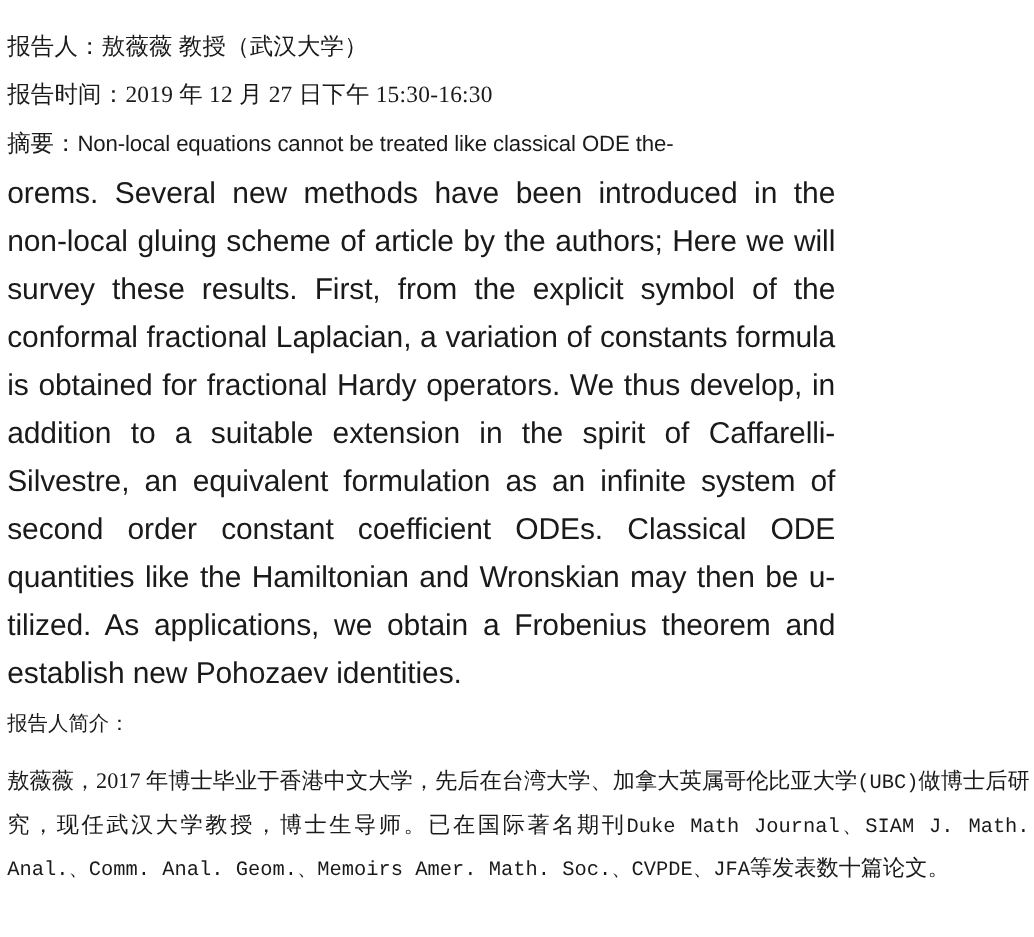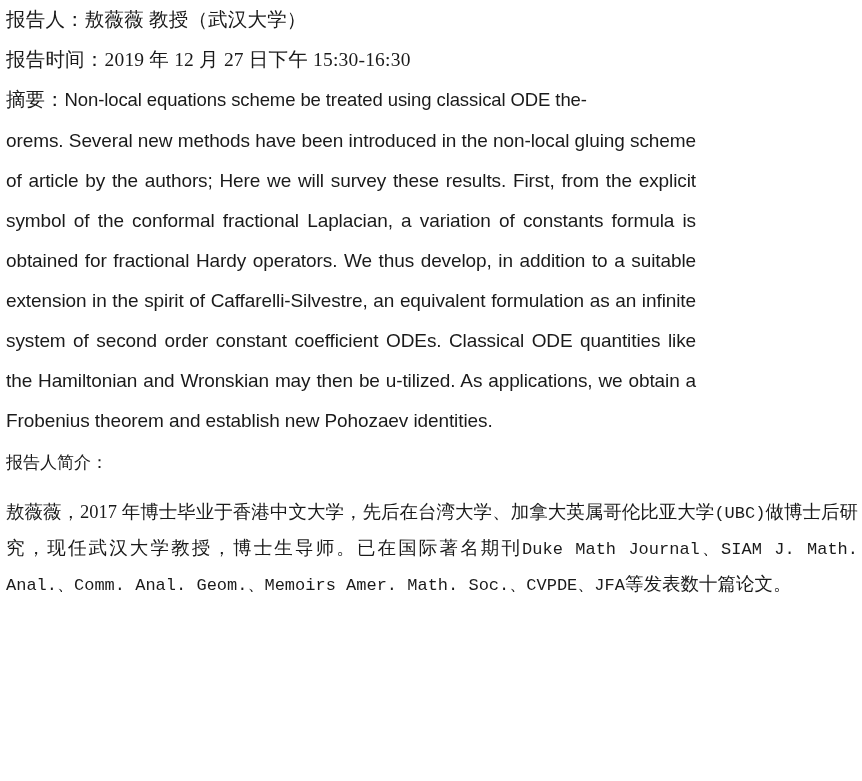--- a/index.html
+++ b/index.html
@@ -11,21 +11,21 @@
     height: 781px;
     background: #ffffff;
     font-family: "Liberation Serif", serif;
     color: #1a1a1a;
     overflow: hidden;
   }
   .page {
     width: 862px;
     height: 781px;
     box-sizing: border-box;
-    padding: 0 6px 0 6px;
+    padding: 20px 6px 0 6px;
     position: relative;
   }
   .meta-line {
     font-family: "Liberation Serif", serif;
     font-size: 19.5px;
     line-height: 40px;
     white-space: nowrap;
     letter-spacing: 0.2px;
   }
   .abstract-block {
@@ -39,21 +39,21 @@
     font-family: "Liberation Sans", sans-serif;
     font-size: 18.5px;
     letter-spacing: -0.1px;
   }
   .abstract-para {
     margin: 0;
     text-align: justify;
     text-justify: inter-word;
     width: 690px;
     font-family: "Liberation Sans", sans-serif;
-    font-size: 19px;
+    font-size: 25px;
     line-height: 40px;
     letter-spacing: -0.1px;
   }
   .bio-heading {
     font-family: "Liberation Serif", serif;
     font-size: 17px;
     line-height: 40px;
     margin-top: 2px;
   }
   .bio-body {
@@ -71,21 +71,21 @@
 </style>
 </head>
 <body>
 
 <div class="page">
 
   <div class="meta-line">报告人：敖薇薇 教授（武汉大学）</div>
   <div class="meta-line">报告时间：2019 年 12 月 27 日下午 15:30-16:30</div>
 
   <div class="abstract-block">
-    <span class="abstract-label">摘要：</span><span class="abstract-text">Non-local equations scheme be treated using classical ODE the-</span>
+    <span class="abstract-label">摘要：</span><span class="abstract-text">Non-local equations cannot be treated like classical ODE the-</span>
     <p class="abstract-para">orems. Several new methods have been introduced in the non-local gluing scheme of article by the authors; Here we will survey these results. First, from the explicit symbol of the conformal fractional Laplacian, a variation of constants formula is obtained for fractional Hardy operators. We thus develop, in addition to a suitable extension in the spirit of Caffarelli-Silvestre, an equivalent formulation as an infinite system of second order constant coefficient ODEs. Classical ODE quantities like the Hamiltonian and Wronskian may then be u-tilized. As applications, we obtain a Frobenius theorem and establish new Pohozaev identities.</p>
   </div>
 
   <div class="bio-heading">报告人简介：</div>
 
   <div class="bio-body">
     <span>敖薇薇，2017 年博士毕业于香港中文大学，先后在台湾大学、加拿大英属哥伦比亚大学</span><span class="mono">(UBC)</span><span>做博士后研究，现任武汉大学教授，博士生导师。已在国际著名期刊</span><span class="mono">Duke Math Journal、SIAM J. Math. Anal.、Comm. Anal. Geom.、Memoirs Amer. Math. Soc.、CVPDE、JFA</span><span>等发表数十篇论文。</span>
   </div>
 
 </div>

